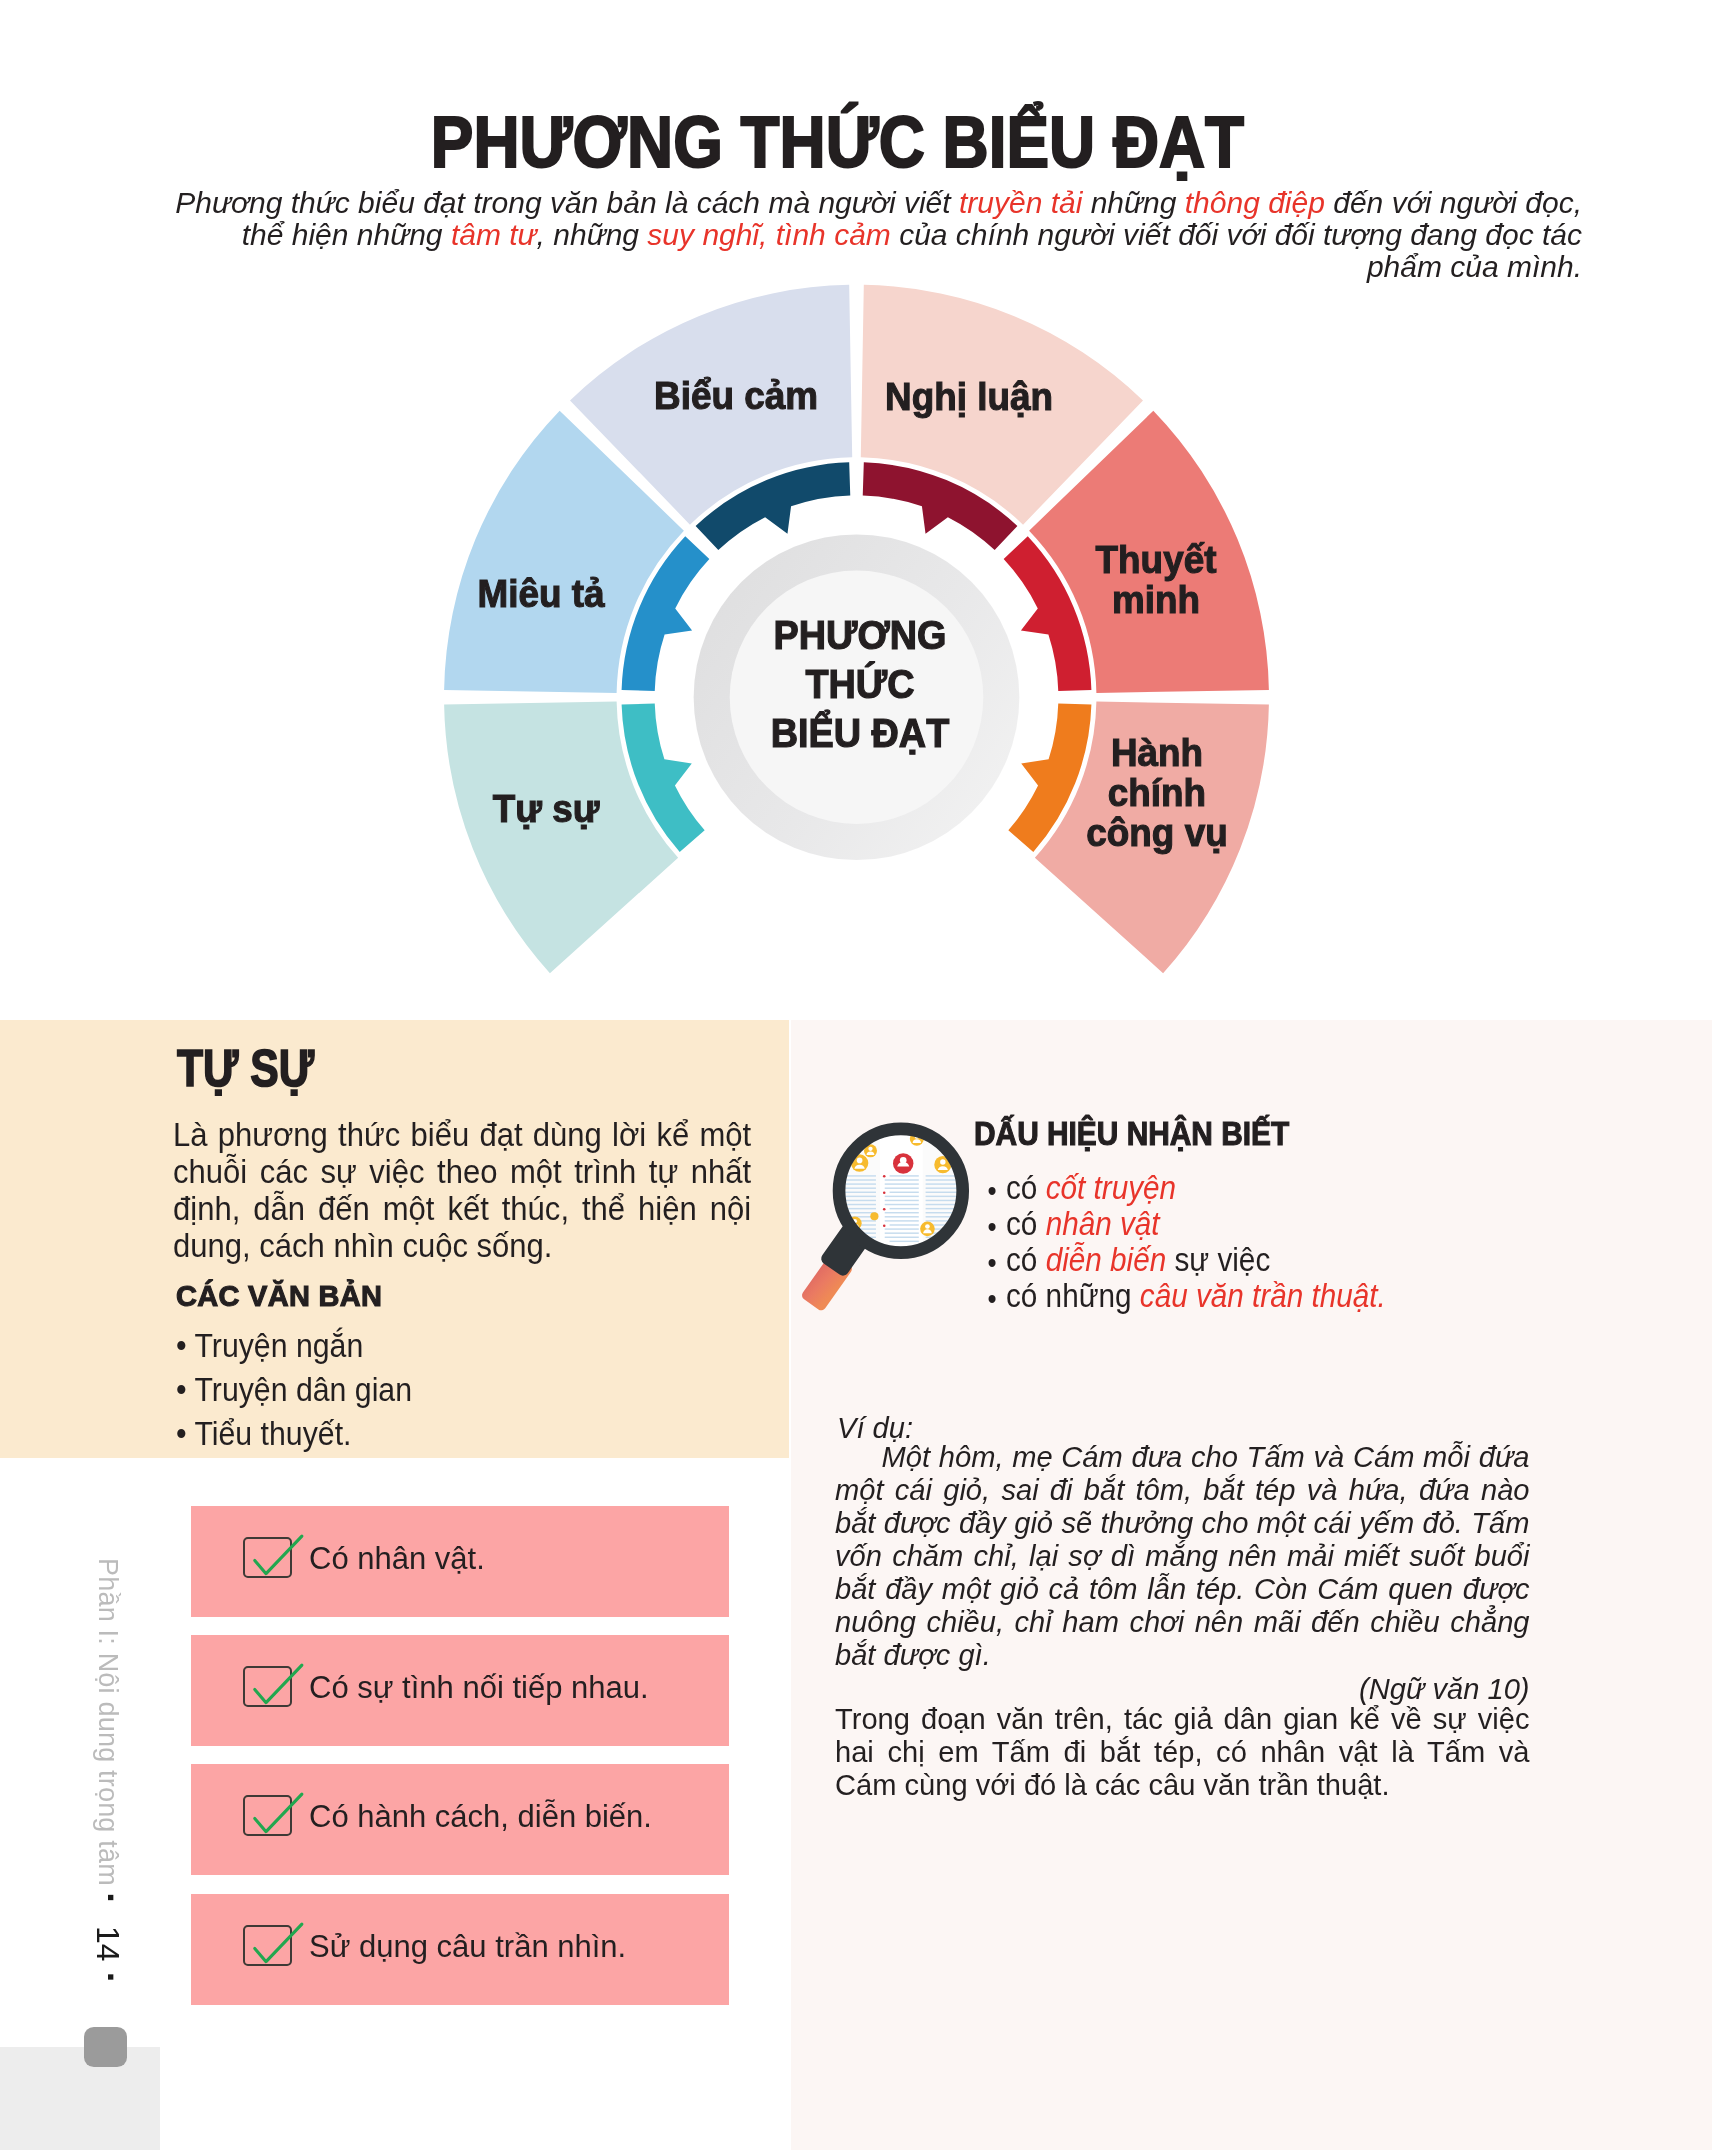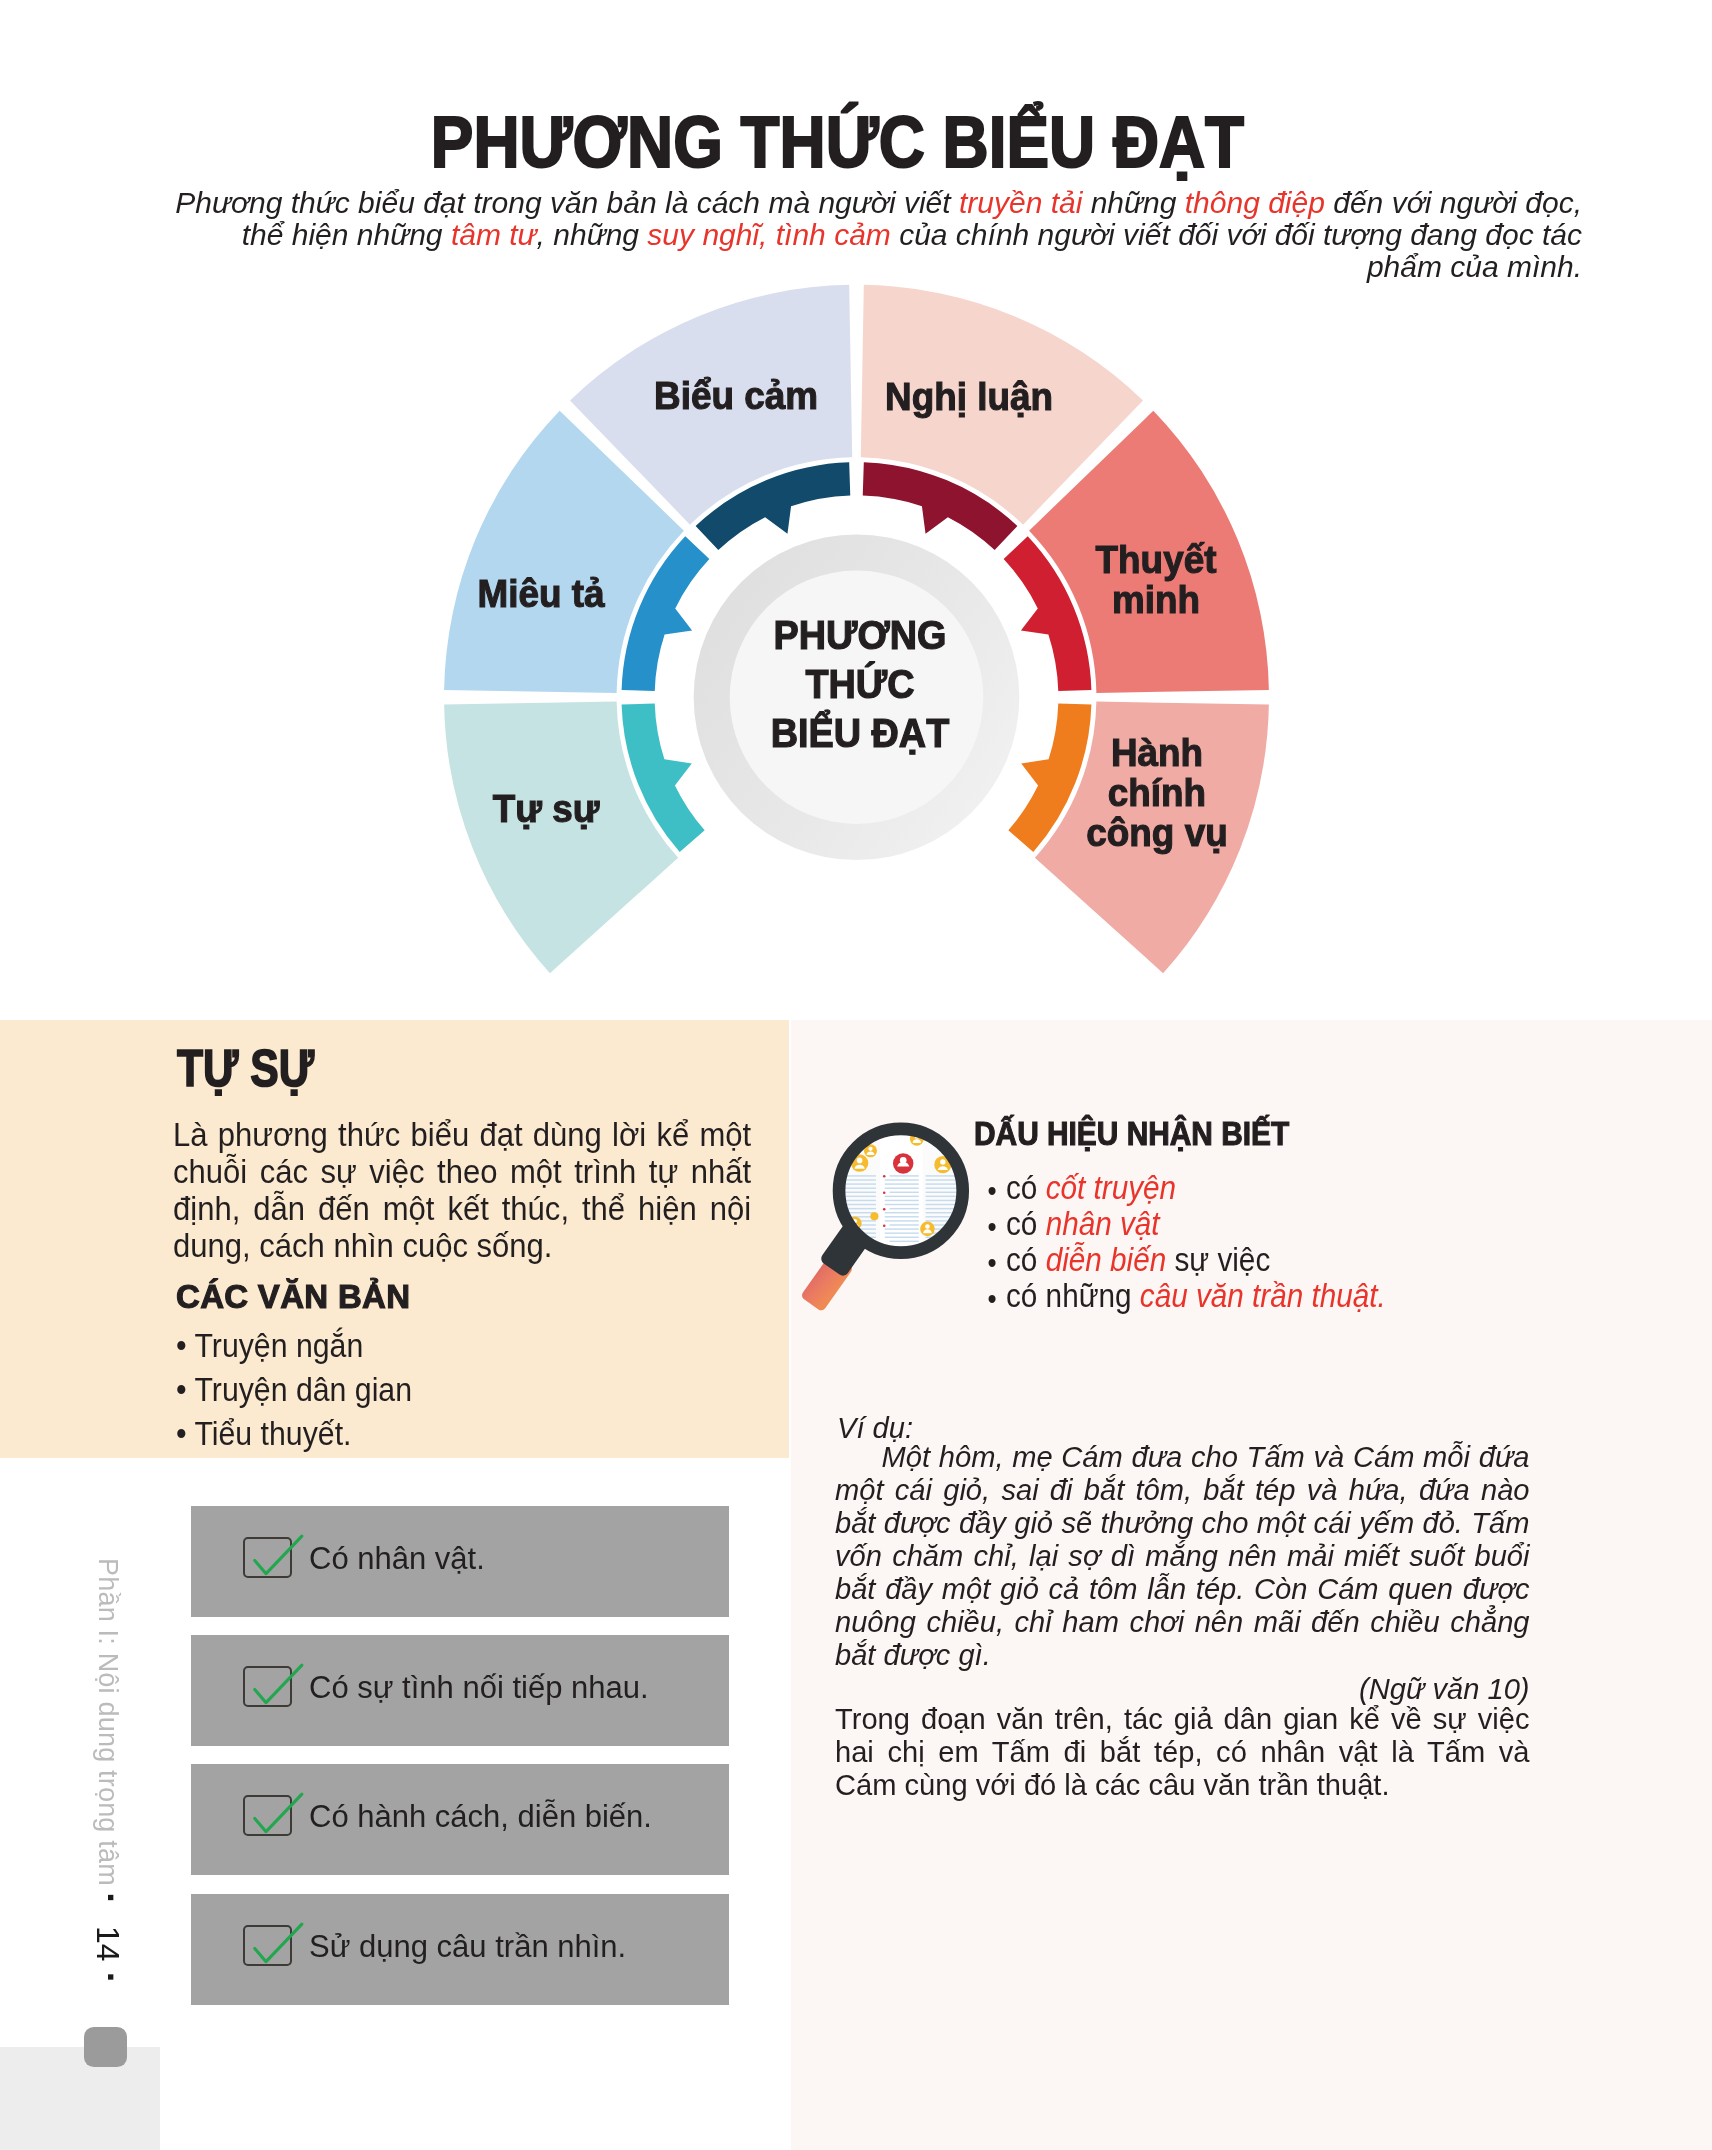--- a/index.html
+++ b/index.html
@@ -24,28 +24,28 @@
   #pink-panel{left:791px;top:1020px;width:922px;height:1130px;background:#fcf6f4;}
   #grey-tab{left:0;top:2047px;width:160px;height:104px;background:#ededed;}
   #grey-marker{left:84px;top:2027px;width:43px;height:40px;background:#9b9b9b;border-radius:9.8px;}
 
   
   #tusu-head{left:177px;top:1042px;font-size:52px;font-weight:bold;color:#231f20;
       line-height:53px;-webkit-text-stroke:1.7px #231f20;
       transform:scaleX(0.82);transform-origin:0 50%;}
   #tusu-body{left:173px;top:1116px;width:615px;font-size:33px;line-height:37px;
       color:#231f20;text-align:justify;transform:scaleX(0.94);transform-origin:0 50%;}
-  #tusu-sub{left:176px;top:1280px;font-size:33px;font-weight:bold;color:#231f20;
+  #tusu-sub{left:176px;top:1280px;font-size:29px;font-weight:bold;color:#231f20;
       line-height:33px;letter-spacing:0.3px;-webkit-text-stroke:1.1px #231f20;}
   #tusu-list{left:176px;top:1323px;width:624px;font-size:34px;line-height:44px;color:#231f20;
       transform:scaleX(0.89);transform-origin:0 50%;}
   #tusu-list div{white-space:nowrap;}
 
   
-  .chk-row{left:191px;width:538px;height:111px;background:#a3a3a3;}
+  .chk-row{left:191px;width:538px;height:111px;background:#fca5a5;}
   .chk-box{position:absolute;left:52px;top:31px;width:45px;height:37px;
       border:2.5px solid #3e3a36;border-radius:4.9px;}
   .chk-tick{position:absolute;left:52px;top:21.5px;}
   .chk-label{position:absolute;left:118px;top:37px;font-size:31px;color:#231f20;
       line-height:32px;white-space:nowrap;}
 
   
   #signs-head{left:974px;top:1116px;font-size:33px;font-weight:bold;color:#231f20;
       line-height:35px;-webkit-text-stroke:1.1px #231f20;
       transform:scaleX(0.905);transform-origin:0 50%;}

